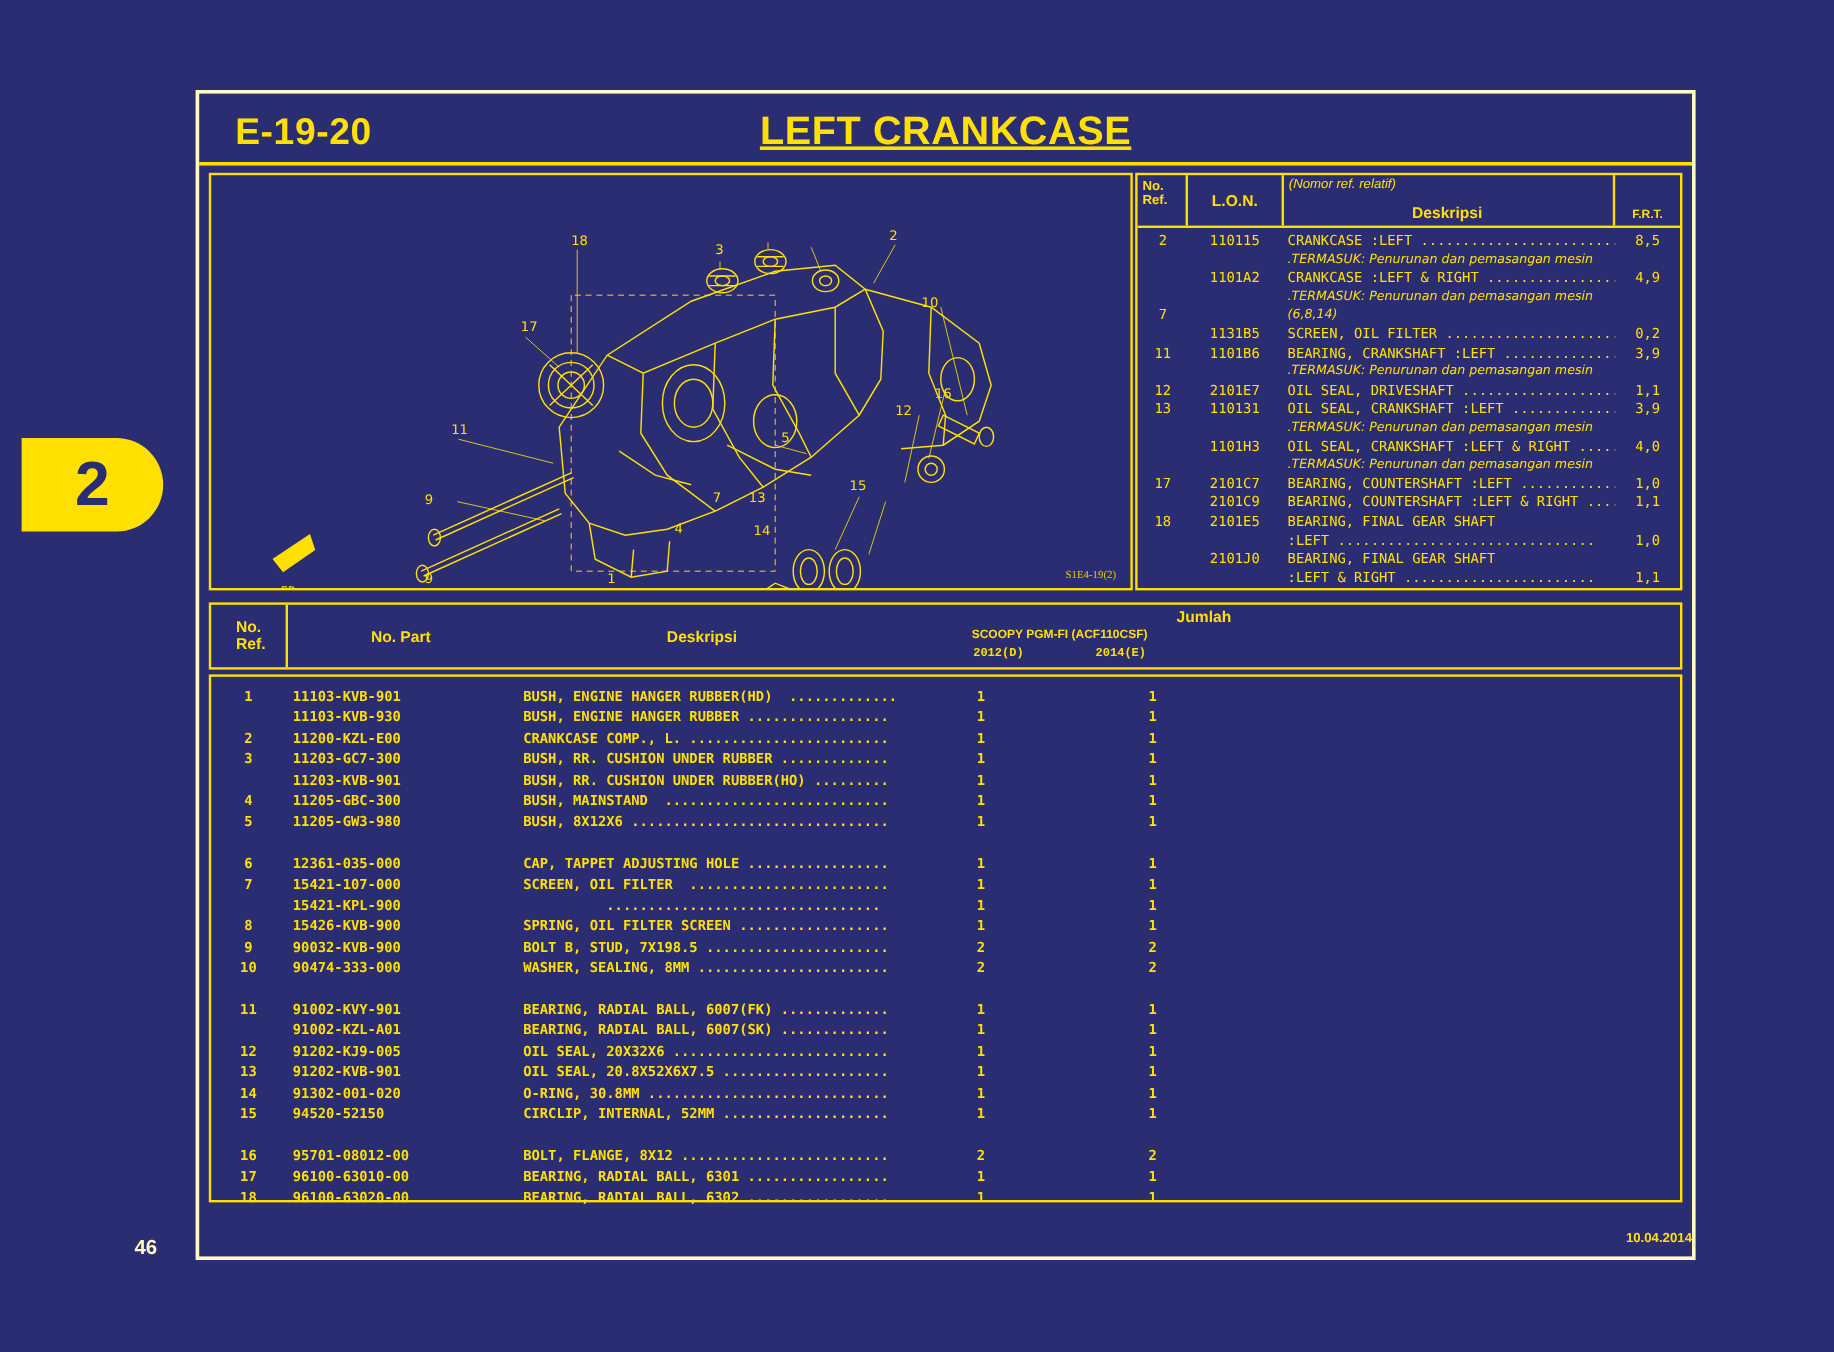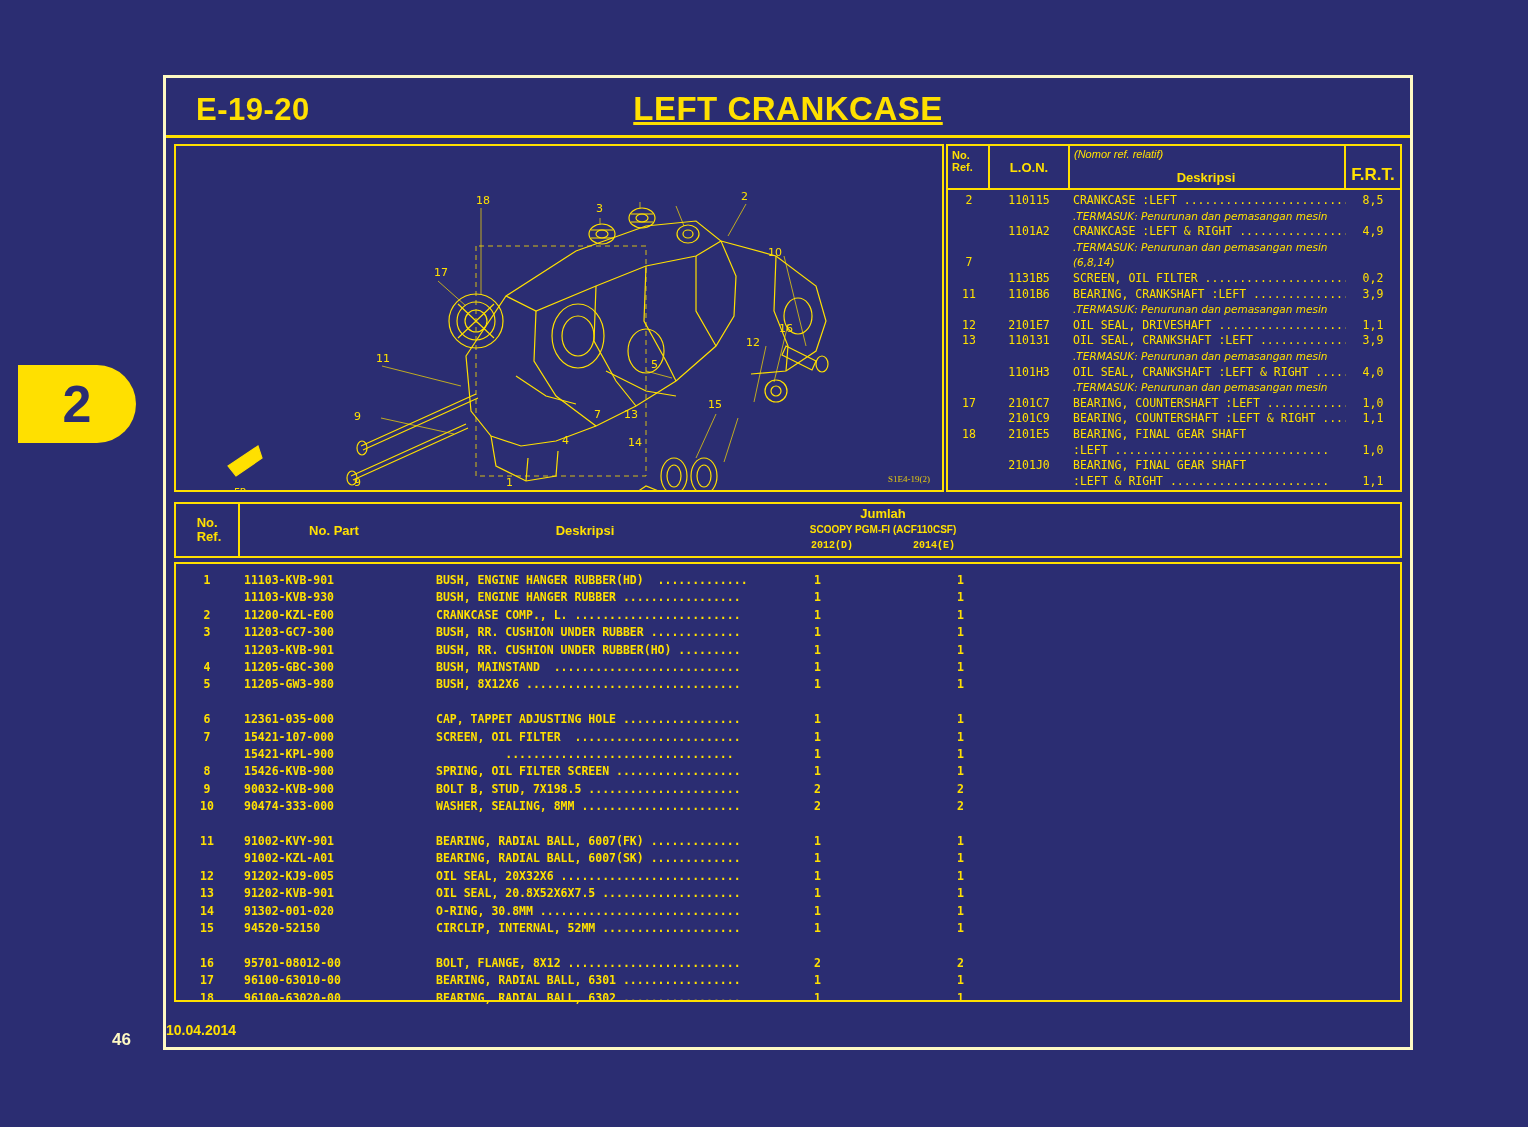--- a/index.html
+++ b/index.html
@@ -148,21 +148,21 @@
   }
   .ref-head .c-desc .main {
     position: absolute; left: 0; right: 0; bottom: 3px;
     text-align: center;
     font-size: 13px; font-weight: bold;
     font-family: "Liberation Sans", sans-serif;
   }
   .ref-head .c-frt {
     position: absolute; right: 0; top: 0; width: 54px; height: 100%;
     font-family: "Liberation Sans", sans-serif;
-    font-weight: bold; font-size: 17px;
+    font-weight: bold; font-size: 10px;
     display: flex; align-items: flex-end; justify-content: center;
     padding-bottom: 3px; box-sizing: border-box;
   }
   .ref-body {
     position: relative;
     padding: 3px 0 0 0;
     font-family: "DejaVu Sans Mono", monospace;
   }
   .ref-row {
     display: flex;
@@ -201,21 +201,21 @@
     text-align: center;
   }
   .h-noref { left: 0; width: 62px; border-right: 2px solid #ffe000; font-size: 11px; line-height: 1.1; }
   .h-noref .two { text-align: left; padding-left: 4px; }
   .h-nopart { left: 62px; width: 192px; }
   .h-desc { left: 254px; width: 310px; }
   .h-seri { left: 850px; width: 162px; }
   .h-kode { left: 1012px; right: 0; }
   .jum-wrap { position: absolute; left: 564px; top: 0; width: 286px; height: 100%; }
   .jum-title {
-    position: absolute; left: 0; right: 0; top: 2px; text-align: center;
+    position: absolute; left: 0; right: 0; top: 2px; text-align: right;
     font-family: "Liberation Sans", sans-serif; font-weight: bold; font-size: 13px;
   }
   .jum-model {
     position: absolute; left: 0; right: 0; top: 20px; text-align: center;
     font-family: "Liberation Sans", sans-serif; font-weight: bold; font-size: 10px;
   }
   .jum-years {
     position: absolute; left: 0; right: 0; top: 36px;
     display: flex; justify-content: center; gap: 60px;
     font-family: Liberation Mono, monospace; font-weight: bold; font-size: 10px;
@@ -244,24 +244,24 @@
   .p-part { width: 192px; padding-left: 6px; }
   .p-desc { width: 310px; }
   .p-q1 { width: 143px; text-align: center; }
   .p-q2 { width: 143px; text-align: center; }
   .p-seri { width: 162px; }
   .p-kode { flex: 1; }
   .footer-date {
     position: absolute;
     left: 0; right: 0;
     bottom: 9px;
-    text-align: left;
-    font-family: "Liberation Sans", sans-serif;
-    font-weight: bold;
-    font-size: 14px;
+    text-align: right;
+    font-family: "Liberation Sans", sans-serif;
+    font-weight: bold;
+    font-size: 11px;
   }
 </style>
 </head>
 <body>
 
 <div class="page-tab">
   <span>2</span>
 </div>
 
 <div class="page-num">46</div>

